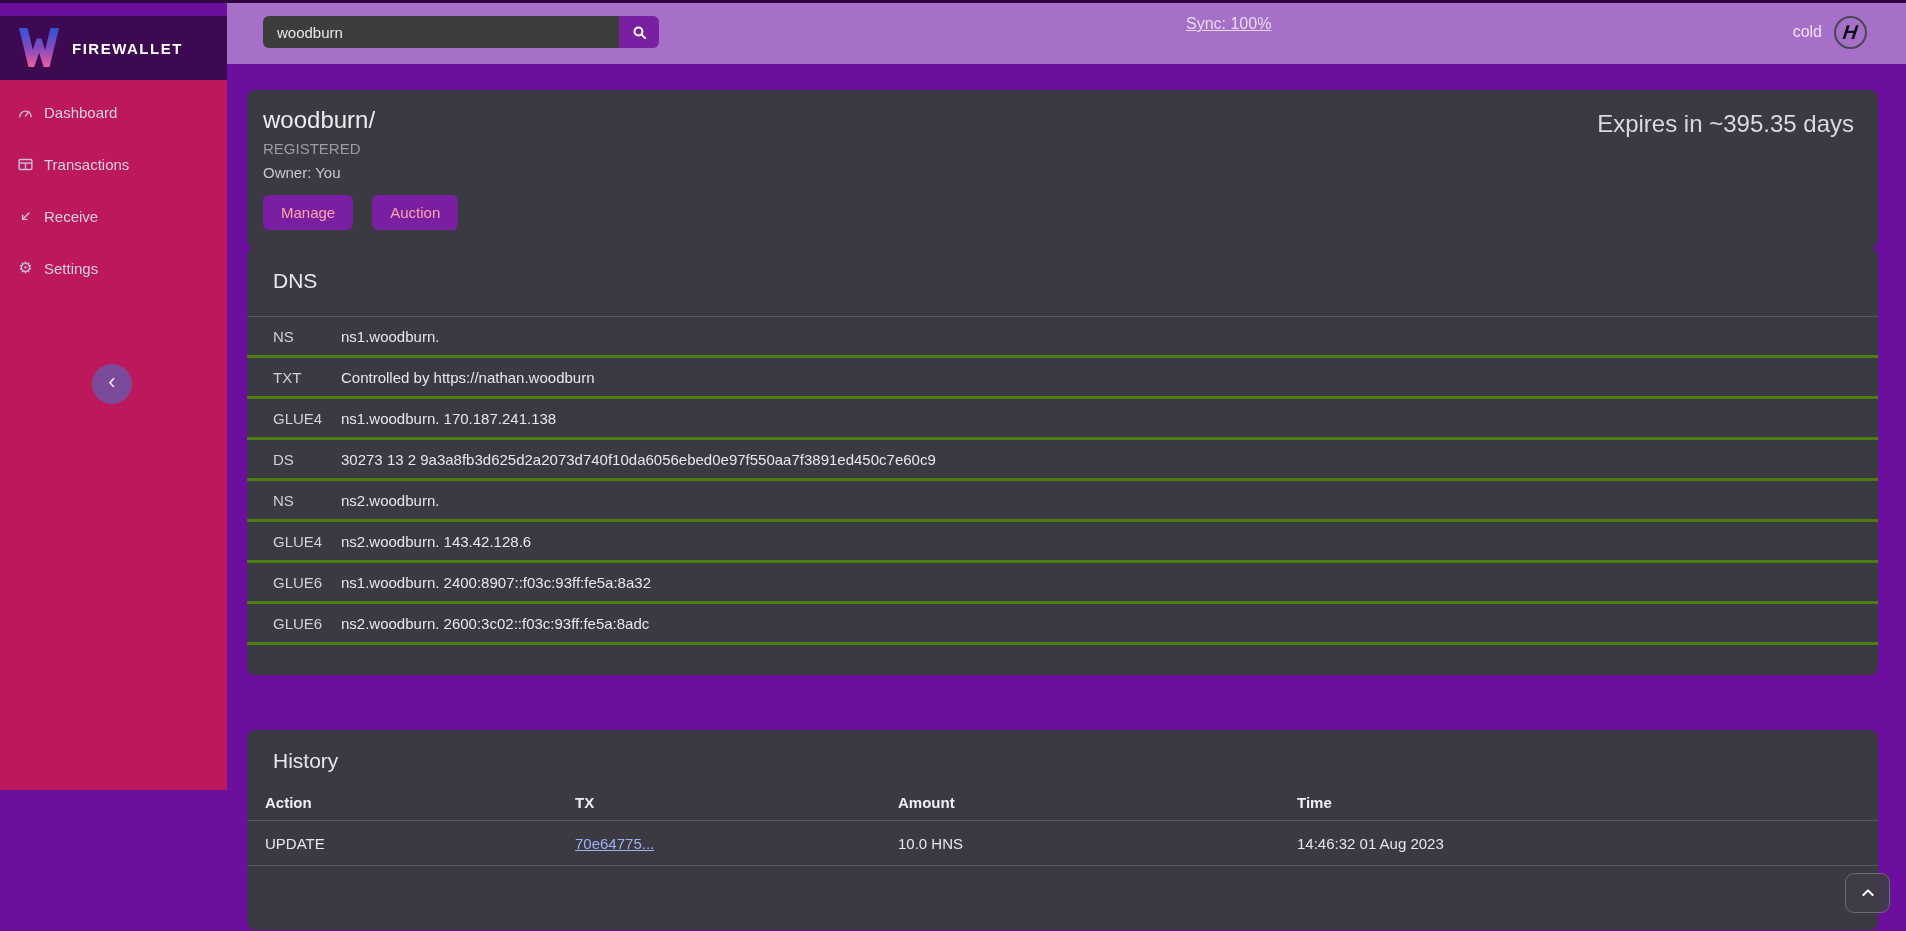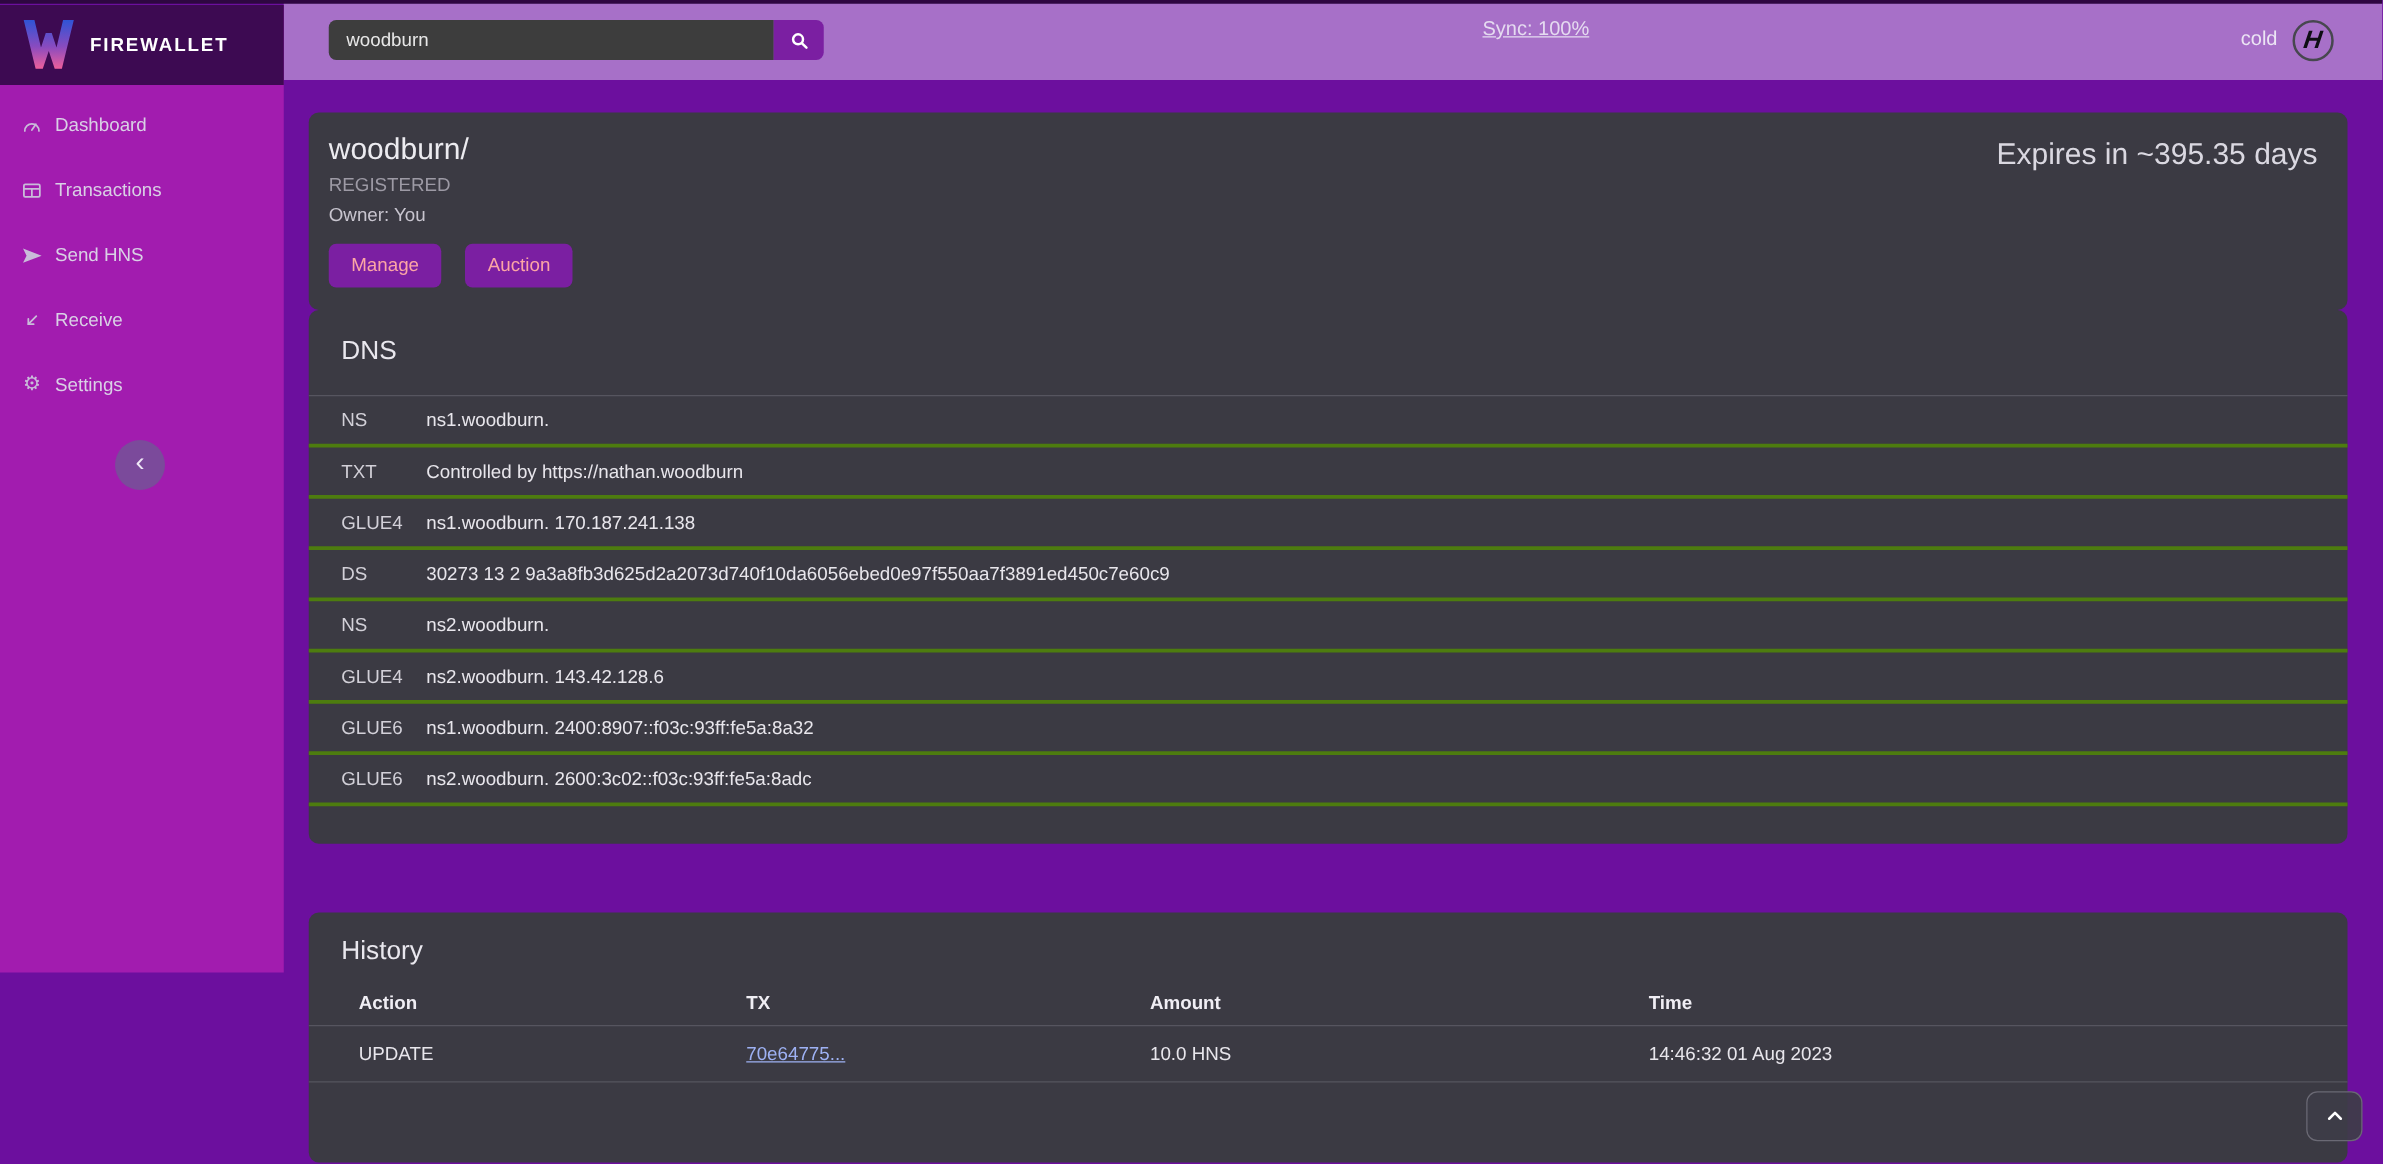--- a/index.html
+++ b/index.html
@@ -6,22 +6,22 @@
   html, body { width: 1906px; height: 931px; overflow: hidden; }
   body {
     font-family: "Liberation Sans", "DejaVu Sans", sans-serif;
     background: #6c0f9e;
     position: relative;
   }
   .top-edge { position: absolute; top: 0; left: 0; width: 1906px; height: 3px; background: #2e0741; z-index: 30; }
 
   
   .sidebar {
-    position: absolute; top: 4px; left: 0; width: 227px; height: 774px;
-    background: #a21caf; z-index: 20;
+    position: absolute; top: 16px; left: 0; width: 227px; height: 774px;
+    background: #be185d; z-index: 20;
   }
   .sidebar-header {
     height: 64px; background: #3d0a52; display: flex; align-items: center; padding-left: 16px; gap: 10px;
   }
   .logo-svg { width: 46px; height: 42px; display: block; }
   .brand-name { color: #ffffff; font-size: 15px; font-weight: 700; letter-spacing: 1.5px; }
   .nav { padding-top: 16px; }
   .nav-item {
     display: flex; align-items: center; gap: 10px; height: 32px; padding-left: 17px;
     margin-bottom: 20px; color: #d5cbe2; cursor: pointer;
@@ -82,21 +82,21 @@
   .card-title { font-size: 21px; font-weight: 400; color: #e9e7ee; padding-left: 26px; line-height: 30px; }
   .dns-sep { border: none; border-top: 1px solid #56555f; margin-top: 20px; }
   .dns-row {
     height: 41px; display: flex; align-items: center; padding-left: 26px;
     border-bottom: 3px solid #4d7c0f; font-size: 15px;
   }
   .dns-type { width: 68px; color: #d2d0d8; flex-shrink: 0; }
   .dns-value { color: #e8e6ec; }
 
   .history-card { margin-top: 55px; padding-top: 16px; padding-bottom: 20px; }
-  .h-row { display: flex; align-items: center; font-size: 15px; padding-left: 40px; }
+  .h-row { display: flex; align-items: center; font-size: 15px; padding-left: 18px; }
   .h-head { height: 36px; margin-top: 8px; font-weight: 700; color: #f0eef4; }
   .h-data { height: 45px; border-top: 1px solid #56555f; color: #e8e6ec; }
   .h-col-action { width: 310px; flex-shrink: 0; }
   .h-col-tx { width: 323px; flex-shrink: 0; }
   .h-col-amount { width: 399px; flex-shrink: 0; }
   .h-col-time { flex: 1; }
   .tx-link { color: #9eb1f3; text-decoration: underline; cursor: pointer; }
 
   .scroll-top-btn {
     position: absolute; right: 16px; bottom: 18px; width: 45px; height: 40px;
@@ -139,28 +139,20 @@
         <svg viewBox="0 0 24 24" fill="none" stroke="currentColor" stroke-width="2">
           <rect x="3" y="5" width="18" height="14" rx="1.5"></rect>
             <line x1="3" y1="10" x2="21" y2="10"></line>
             <line x1="12" y1="10" x2="12" y2="19"></line>
         </svg>
       </span>
       <span class="nav-label">Transactions</span>
     </div>
     <div class="nav-item">
       <span class="icon">
-        <svg viewBox="0 0 24 24" fill="currentColor">
-          <path d="M2 20 L23 12 L2 4 L6 12 Z"></path>
-        </svg>
-      </span>
-      <span class="nav-label">Send HNS</span>
-    </div>
-    <div class="nav-item">
-      <span class="icon">
         <svg viewBox="0 0 24 24" fill="none" stroke="currentColor" stroke-width="2" stroke-linecap="round" stroke-linejoin="round">
           <line x1="17" y1="7" x2="8" y2="16"></line>
             <polyline points="8 10 8 16 14 16"></polyline>
         </svg>
       </span>
       <span class="nav-label">Receive</span>
     </div>
     <div class="nav-item">
       <span class="icon">
           <span class="gear-glyph">⚙</span>

